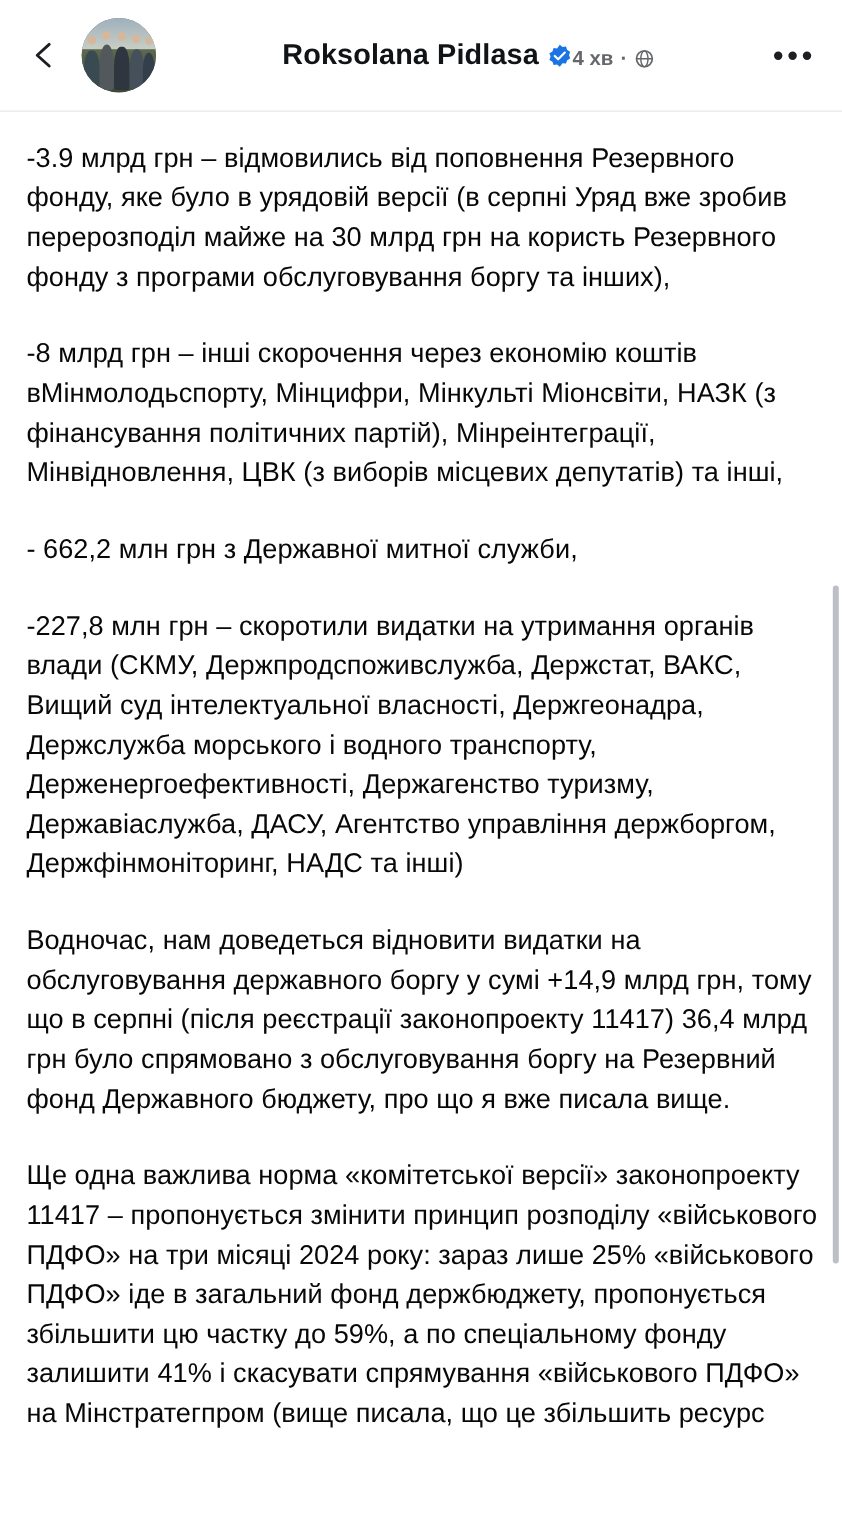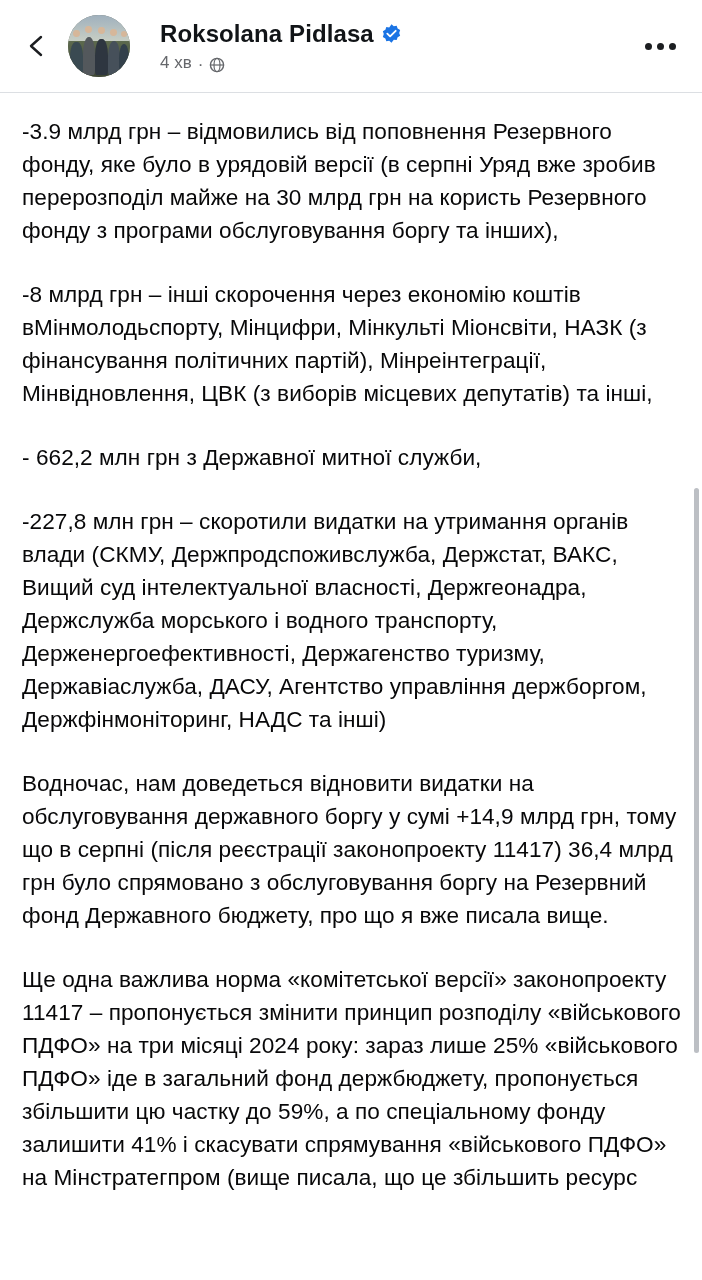--- a/index.html
+++ b/index.html
@@ -69,23 +69,22 @@
   .avatar .p.f3 { left: 44%; width: 20%; height: 58%; background:#2e3640; }
   .avatar .p.f4 { left: 64%; width: 20%; height: 54%; background:#46505a; }
   .avatar .p.f5 { left: 82%; width: 17%; height: 50%; background:#33404b; }
   .avatar .head {
     position: absolute;
     border-radius: 50%;
     background: #d6b79a;
   }
 
   .header-text {
-    margin-left: 30px;
-    display: flex;
-    flex-direction: column;
+    margin-left: 14px;
+    display: flex;
     justify-content: center;
     flex: 1 1 auto;
     min-width: 0;
   }
   .name-row {
     display: flex;
     align-items: center;
     gap: 7px;
   }
   .author-name {
@@ -96,23 +95,24 @@
     white-space: nowrap;
   }
   .verified {
     width: 21px;
     height: 21px;
     flex: 0 0 21px;
     display: block;
   }
   .meta-row {
     display: flex;
-    align-items: flex-end;
+    align-items: center;
     gap: 6px;
     margin-top: 5px;
+    font-weight: bold;
   }
   .meta-time {
     font-size: 17px;
     color: #65676b;
   }
   .meta-dot {
     font-size: 17px;
     color: #65676b;
     line-height: 1;
   }

